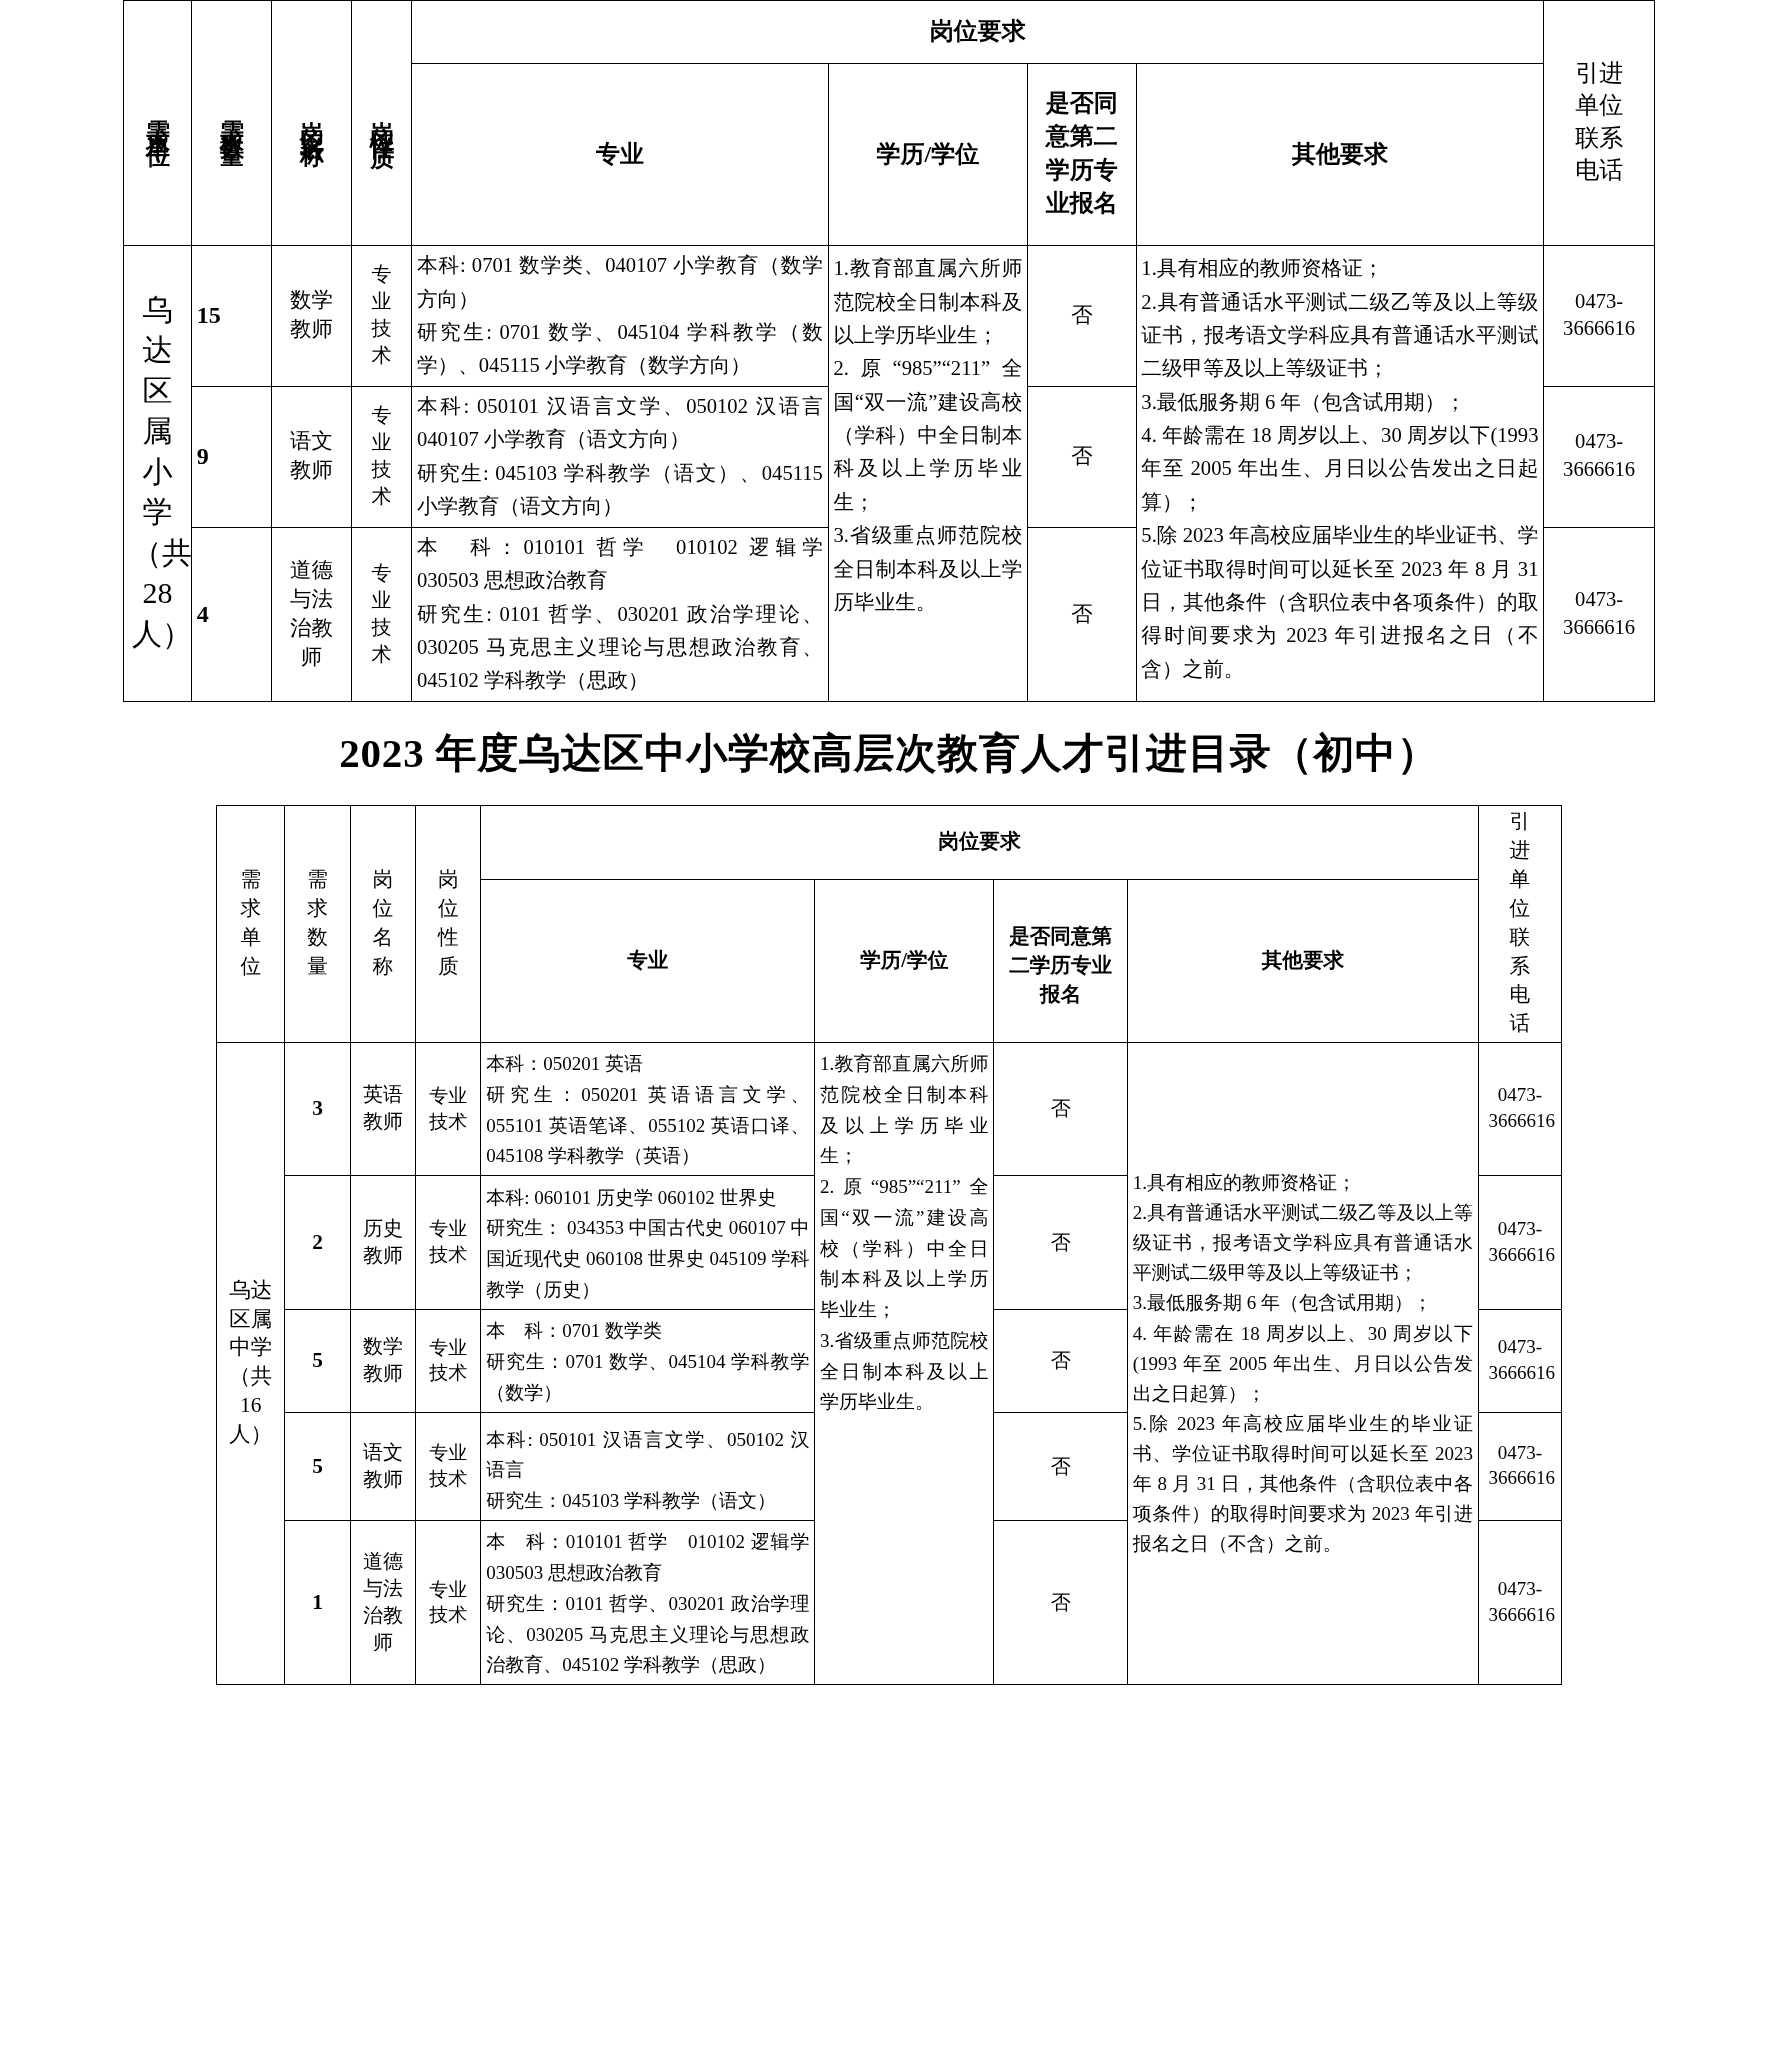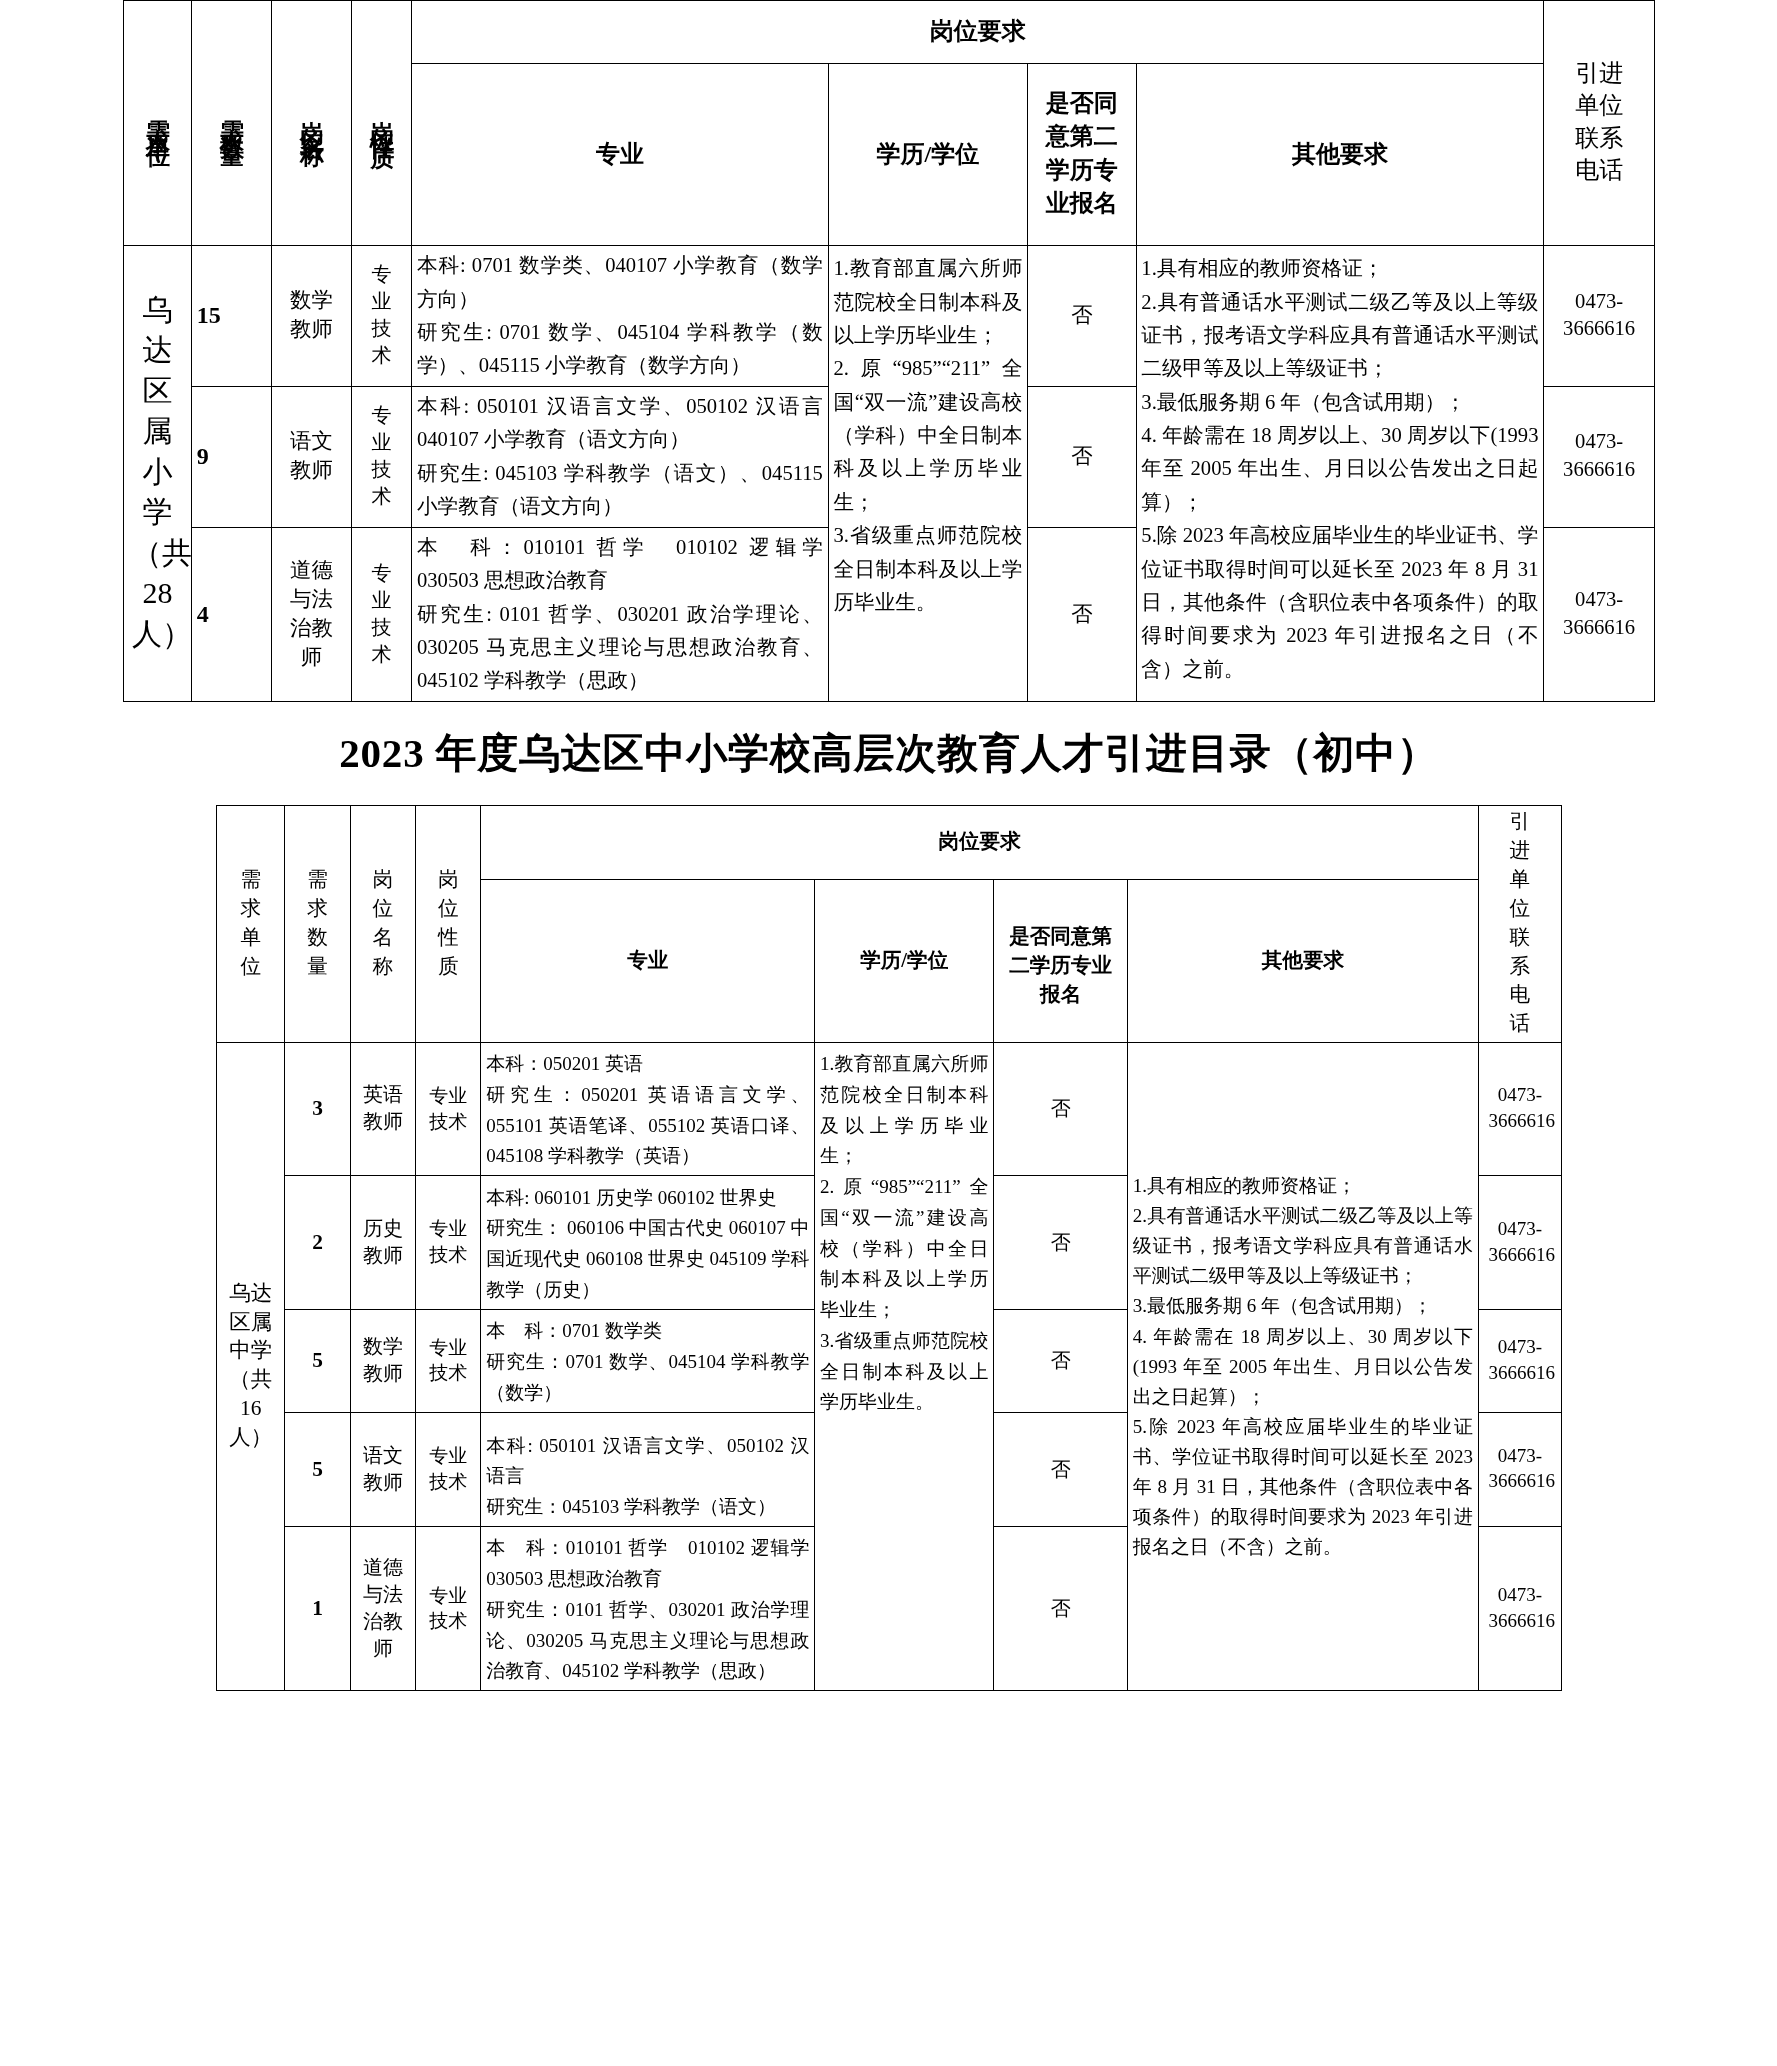--- a/index.html
+++ b/index.html
@@ -258,21 +258,21 @@
 
     <tr>
       <td class="num">2</td>
       <td class="ctr" style="font-size:20px;line-height:1.45;">
         <span class="cellstack" style="width:41px">历史教师</span>
       </td>
       <td class="ctr" style="font-size:19px;line-height:1.45;">
         <span class="cellstack" style="width:40px">专业技术</span>
       </td>
       <td class="major just nowrapcell" style="vertical-align:top;padding-top:6.3px;">本科: 060101 历史学 060102 世界史
-研究生： 060106 中国古代史 060107 中国近现代史 060108 世界史 045109 学科教学（历史）</td>
+研究生： 034353 中国古代史 060107 中国近现代史 060108 世界史 045109 学科教学（历史）</td>
       <td class="ctr" style="font-size:20px">否</td>
       <td class="phone">
         <span class="cellstack" style="width:63px">0473-3666616</span>
       </td>
     </tr>
 
     <tr>
       <td class="num">5</td>
       <td class="ctr" style="font-size:20px;line-height:1.45;">
         <span class="cellstack" style="width:41px">数学教师</span>
@@ -289,21 +289,21 @@
     </tr>
 
     <tr>
       <td class="num">5</td>
       <td class="ctr" style="font-size:20px;line-height:1.45;">
         <span class="cellstack" style="width:41px">语文教师</span>
       </td>
       <td class="ctr" style="font-size:19px;line-height:1.45;">
         <span class="cellstack" style="width:40px">专业技术</span>
       </td>
-      <td class="major just nowrapcell" style="vertical-align:top;padding-top:18px;">本科: 050101 汉语言文学、050102 汉语言
+      <td class="major just nowrapcell" style="vertical-align:top;padding-top:12px;">本科: 050101 汉语言文学、050102 汉语言
 研究生：045103 学科教学（语文）</td>
       <td class="ctr" style="font-size:20px">否</td>
       <td class="phone">
         <span class="cellstack" style="width:63px">0473-3666616</span>
       </td>
     </tr>
 
     <tr>
       <td class="num">1</td>
       <td class="ctr" style="font-size:20px;line-height:1.45;">

